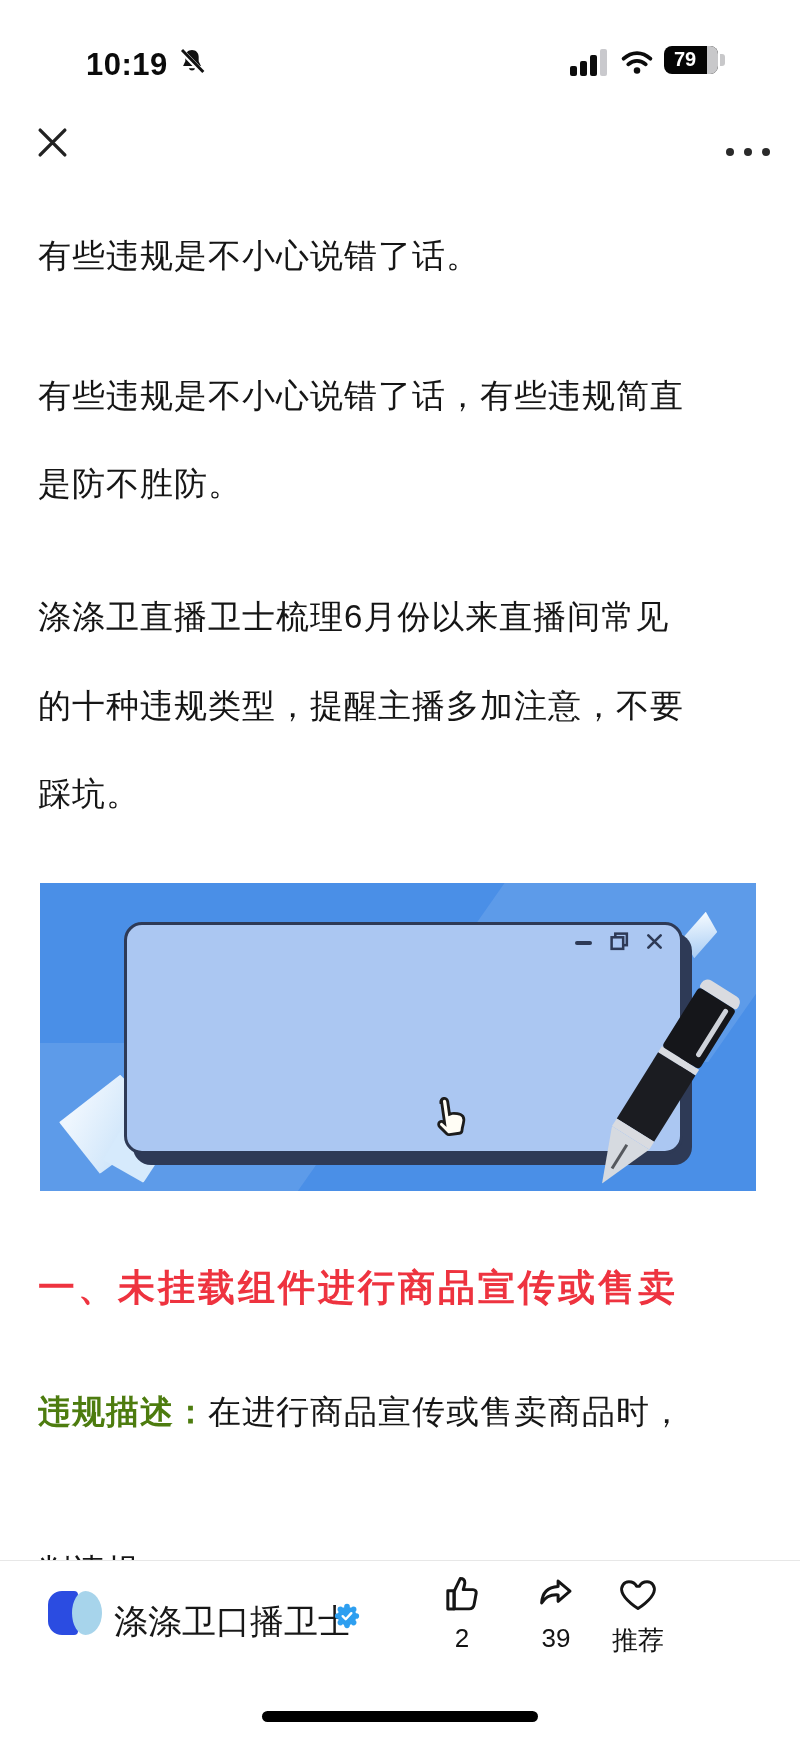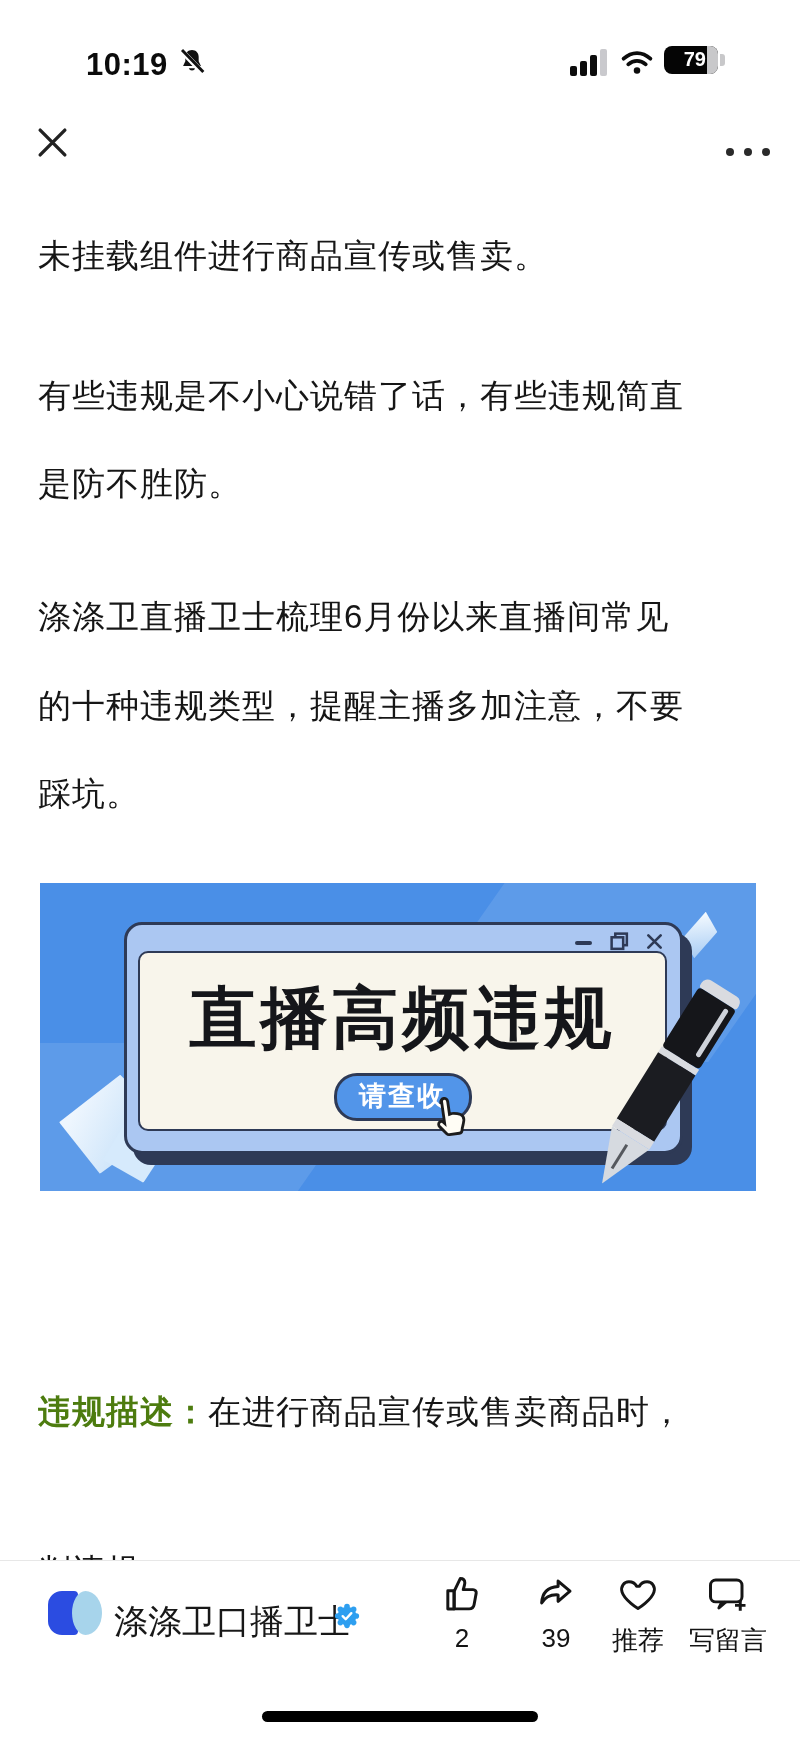--- a/index.html
+++ b/index.html
@@ -11,21 +11,21 @@
   .time{left:86px;top:47px;font-size:31px;font-weight:700;letter-spacing:.5px;color:#0b0b0b;}
   .bell{left:176px;top:46px;}
   .sigbars{left:570px;top:48px;width:40px;height:28px;}
   .sigbars span{position:absolute;bottom:0;width:7px;border-radius:2px;background:#0c0c0c;}
   .sigbars .b1{left:0;height:10px;}
   .sigbars .b2{left:10px;height:15px;}
   .sigbars .b3{left:20px;height:21px;}
   .sigbars .b4{left:30px;height:27px;background:#c9c9cd;}
   .wifi{left:620px;top:47px;}
   .batt{left:664px;top:46px;width:54px;height:28px;border-radius:8px;background:#050505;overflow:hidden;}
-  .batt .pct{position:absolute;left:0;top:2px;width:42px;text-align:right;color:#fff;font-size:20px;font-weight:700;}
+  .batt .pct{position:absolute;left:0;top:2px;width:42px;text-align:center;color:#fff;font-size:20px;font-weight:700;}
   .batt .empty{position:absolute;right:0;top:0;width:11px;height:28px;background:#c8c8ca;}
   .nub{left:720px;top:54px;width:5px;height:12px;border-radius:0 3px 3px 0;background:#c8c8ca;}
 
   
   .closeX{left:34px;top:124px;cursor:pointer;}
   .dots{left:726px;top:148px;width:48px;height:10px;cursor:pointer;}
   .dots i{position:absolute;top:0;width:8px;height:8px;border-radius:50%;background:#2a2a2a;}
   .dots i:nth-child(1){left:0;} .dots i:nth-child(2){left:18px;} .dots i:nth-child(3){left:36px;}
 
   
@@ -113,21 +113,21 @@
 
   <svg class="abs closeX" viewBox="0 0 24 24" width="37" height="37">
     <path d="M4 4 20 20M20 4 4 20" stroke="#222" stroke-width="2.2" stroke-linecap="round"></path>
   </svg>
   <div class="abs dots">
       <i></i>
       <i></i>
       <i></i>
     </div>
 
-  <div class="abs line" style="top:237px">未挂载组件进行商品宣传或售卖。</div>
+  <div class="abs line" style="top:237px">有些违规是不小心说错了话。</div>
   <div class="abs line" style="top:377px">有些违规是不小心说错了话，有些违规简直</div>
   <div class="abs line" style="top:465px">是防不胜防。</div>
   <div class="abs line" style="top:598px">涤涤卫直播卫士梳理6月份以来直播间常见</div>
   <div class="abs line" style="top:687px">的十种违规类型，提醒主播多加注意，不要</div>
   <div class="abs line" style="top:775px">踩坑。</div>
 
   <div class="abs banner">
     <div class="band band1"></div>
     <div class="band band2"></div>
     <div class="sparkle"></div>
@@ -136,44 +136,41 @@
 
     <div class="win">
       <div class="minbar"></div>
       <svg class="restore" viewBox="0 0 20 20" width="21" height="21">
         <rect x="6" y="2.5" width="11" height="11" fill="none" stroke="#2e3a56" stroke-width="2.4"></rect>
         <rect x="2.5" y="6" width="11" height="11" fill="#abc7f2" stroke="#2e3a56" stroke-width="2.4"></rect>
       </svg>
       <svg class="xicon" viewBox="0 0 20 20" width="19" height="19">
         <path d="M3.5 3.5 16.5 16.5M16.5 3.5 3.5 16.5" stroke="#2e3a56" stroke-width="2.8" stroke-linecap="round"></path>
       </svg>
-      <div class="cream">
-        <div class="bigtitle">直播高频违规</div>
-        <div class="pill">请查收</div>
-      </div>
     </div>
 
     <svg class="cursor" viewBox="0 0 24 24" width="52" height="52">
       <path d="M9.2 4.8c0-.9.7-1.6 1.6-1.6s1.6.7 1.6 1.6v6l1.2-.2c.8-.1 4 .5 4.8 2 .5 1 .2 2.2-.3 3.4-.4 1-.9 2.2-1 2.9-.1.7-.7 1.2-1.4 1.2h-4.6c-.5 0-.9-.2-1.2-.6l-2.8-3.7c-.5-.6-.4-1.5.2-2 .6-.4 1.4-.3 1.9.3l.4.5V4.8z" fill="#fffdf5" stroke="#1c1c1c" stroke-width="1.3"></path>
     </svg>
 
     <div class="pen">
       <div class="ptop"></div>
       <div class="pcap">
           <div class="pclip"></div>
         </div>
       <div class="pring"></div>
       <div class="pbarrel"></div>
       <div class="pferrule"></div>
       <div class="pnib">
           <div class="pslit"></div>
         </div>
     </div>
   </div>
 
+  <div class="abs heading">一、未挂载组件进行商品宣传或售卖</div>
 
   <div class="abs line" style="top:1393px">
     <span class="desc-label">违规描述：</span><span>在进行商品宣传或售卖商品时，</span>
   </div>
   <div class="abs line" style="top:1552px">判违规</div>
 
   <div class="abs footer">
     <div class="logo">
       <div class="dk"></div>
       <div class="lt"></div>
@@ -209,25 +206,17 @@
       <div class="lbl">39</div>
     </div>
 
     <div class="action a-heart">
       <svg viewBox="0 0 24 24" width="44" height="42">
         <path d="M12 20.3S4.3 15.5 2.9 10.9C1.9 7.7 4 5 6.8 5c1.9 0 3.6 1 4.4 2.6h1.6C13.6 6 15.3 5 17.2 5c2.8 0 4.9 2.7 3.9 5.9-1.4 4.6-9.1 9.4-9.1 9.4z" fill="none" stroke="#151515" stroke-width="1.7" stroke-linejoin="round"></path>
       </svg>
       <div class="lbl">推荐</div>
     </div>
 
-    <div class="action a-comment">
-      <svg viewBox="0 0 26 24" width="48" height="42">
-        <rect x="3" y="4" width="18" height="12.5" rx="3" fill="none" stroke="#151515" stroke-width="1.7"></rect>
-        <path d="M9.5 16.5 7.8 20l4-3.5" fill="none" stroke="#151515" stroke-width="1.7" stroke-linejoin="round"></path>
-        <path d="M20 15.5v6M17 18.5h6" stroke="#151515" stroke-width="1.7"></path>
-      </svg>
-      <div class="lbl">写留言</div>
-    </div>
 
     <div class="homebar"></div>
   </div>
 
 </div>
 
 </body></html>

